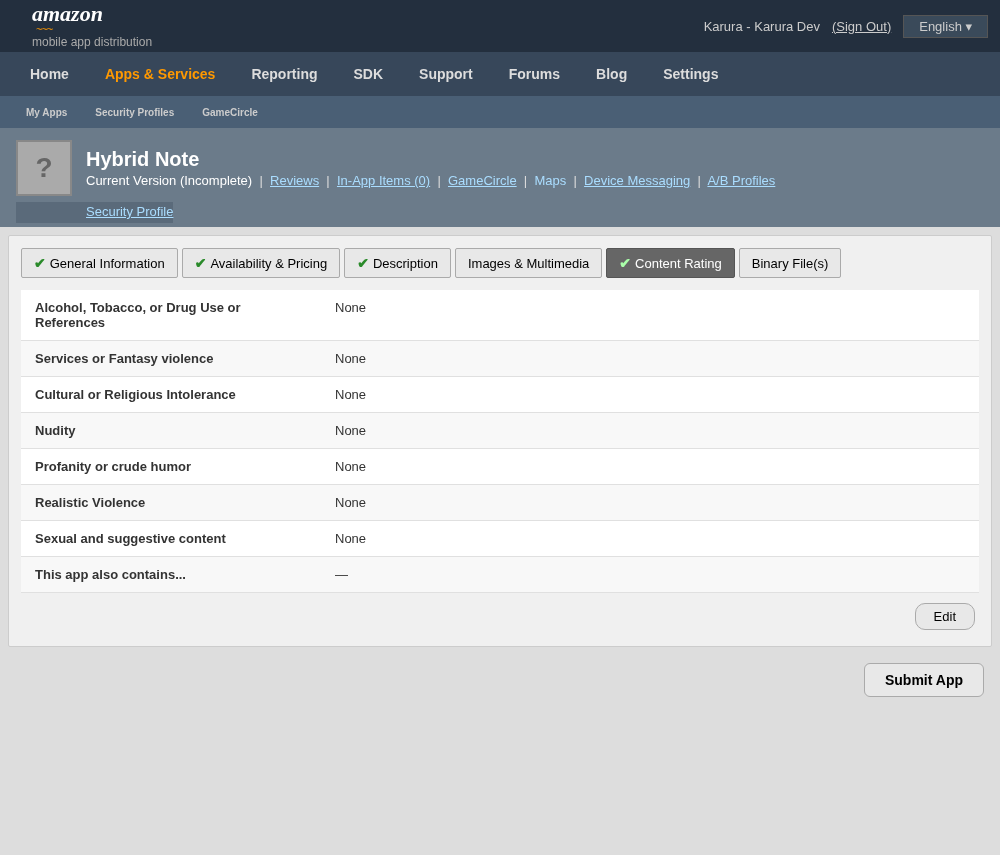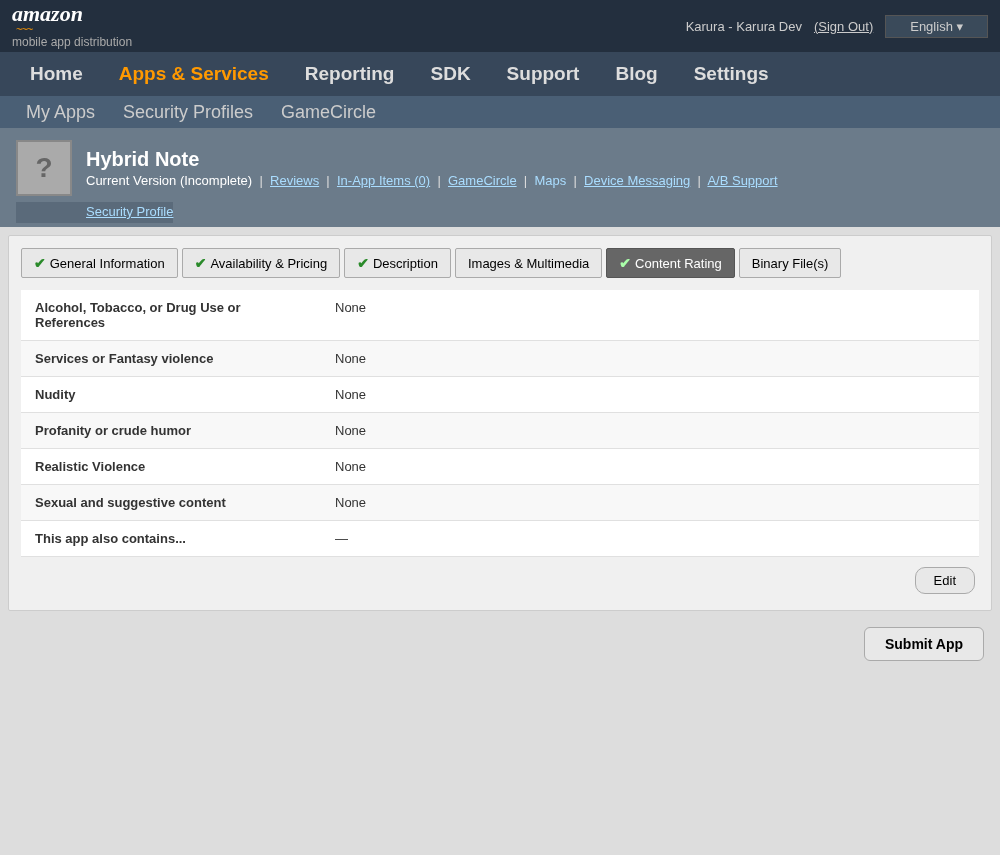--- a/index.html
+++ b/index.html
@@ -24,21 +24,21 @@
       height: 44px;
       padding: 0 12px;
     }
     .nav-item {
       color: #ddd;
       text-decoration: none;
       padding: 0 18px;
       height: 44px;
       display: flex;
       align-items: center;
-      font-size: 19px;
+      font-size: 14px;
       font-weight: bold;
       cursor: pointer;
     }
     .nav-item.active { color: #ff9900; }
 
     
     #sub-nav {
       background: #4a5f75;
       display: flex;
       align-items: center;
@@ -46,22 +46,23 @@
       padding: 0 12px;
       gap: 0;
     }
     .sub-nav-item {
       color: #ccc;
       text-decoration: none;
       padding: 0 14px;
       height: 32px;
       display: flex;
       align-items: center;
-      font-size: 18px;
-      cursor: pointer;
+      font-size: 10px;
+      cursor: pointer;
+      font-weight: bold;
     }
 
     
     #app-header {
       background: #6b7b8a;
       padding: 12px 16px 0 16px;
       display: flex;
       flex-direction: column;
     }
     #app-header-top {
@@ -198,20 +199,21 @@
       font-size: 14px;
       border-radius: 6px;
       font-weight: bold;
     }
 
     
     #amazon-logo {
       display: flex;
       flex-direction: column;
       align-items: flex-start;
+      margin-left: 20px;
     }
     #amazon-wordmark {
       color: #fff;
       font-size: 22px;
       font-weight: bold;
       font-style: italic;
       line-height: 1;
       font-family: 'Times New Roman', serif;
     }
     #amazon-arrow {
@@ -234,30 +236,31 @@
   <div id="amazon-logo">
     <div id="amazon-wordmark">
       <span>amazon</span>
     </div>
     <div id="amazon-arrow">~~~</div>
     <div id="amazon-tagline">mobile app distribution</div>
   </div>
   <div id="top-right">
     <span>Karura - Karura Dev</span>
     <span style="text-decoration:underline; cursor:pointer; color:#ccc;">(Sign Out)</span>
-    <button style="background:#3a4a5a; color:#ccc; border:1px solid #555; padding:3px 24px; cursor:pointer; font-size:13px;">English ▾</button>
+    <button style="background:#3a4a5a; color:#ccc; border:1px solid #555; padding:3px 15px; cursor:pointer; font-size:13px;">English ▾</button>
   </div>
 </div>
 
 <div id="nav-bar">
   <a class="nav-item">Home</a>
   <a class="nav-item active">Apps &amp; Services</a>
   <a class="nav-item">Reporting</a>
   <a class="nav-item">SDK</a>
   <a class="nav-item">Support</a>
+  <a class="nav-item">Forums</a>
   <a class="nav-item">Blog</a>
   <a class="nav-item">Settings</a>
 </div>
 
 <div id="sub-nav">
   <a class="sub-nav-item">My Apps</a>
   <a class="sub-nav-item">Security Profiles</a>
   <a class="sub-nav-item">GameCircle</a>
 </div>
 
@@ -274,21 +277,21 @@
         <a class="app-tab" style="border:none; padding:0; color:#aaddff; text-decoration:underline;">Reviews</a>
         &nbsp;|&nbsp;
         <a class="app-tab" style="border:none; padding:0; color:#aaddff; text-decoration:underline;">In-App Items (0)</a>
         &nbsp;|&nbsp;
         <a class="app-tab" style="border:none; padding:0; color:#aaddff; text-decoration:underline;">GameCircle</a>
         &nbsp;|&nbsp;
         <a class="app-tab" style="border:none; padding:0; color:#aaddff; ">Maps</a>
         &nbsp;|&nbsp;
         <a class="app-tab" style="border:none; padding:0; color:#aaddff; text-decoration:underline;">Device Messaging</a>
         &nbsp;|&nbsp;
-        <a class="app-tab" style="border:none; padding:0; color:#aaddff; text-decoration:underline;">A/B Support</a>
+        <a class="app-tab" style="border:none; padding:0; color:#aaddff; text-decoration:underline;">A/B Profiles</a>
       </div>
     </div>
   </div>
   <div style="margin-top:6px; padding-bottom:4px;">
     <a id="security-profile-link" style="color:#aaddff; text-decoration:underline; font-size:13px; cursor:pointer; display:inline-block; padding: 2px 0 4px 70px;">Security Profile</a>
   </div>
 </div>
 
 <div id="main-content">
 
@@ -321,20 +324,24 @@
     <tbody>
       <tr>
         <td>Alcohol, Tobacco, or Drug Use or References</td>
         <td>None</td>
       </tr>
       <tr>
         <td>Services or Fantasy violence</td>
         <td>None</td>
       </tr>
       <tr>
+        <td>Cultural or Religious Intolerance</td>
+        <td>None</td>
+      </tr>
+      <tr>
         <td>Nudity</td>
         <td>None</td>
       </tr>
       <tr>
         <td>Profanity or crude humor</td>
         <td>None</td>
       </tr>
       <tr>
         <td>Realistic Violence</td>
         <td>None</td>

